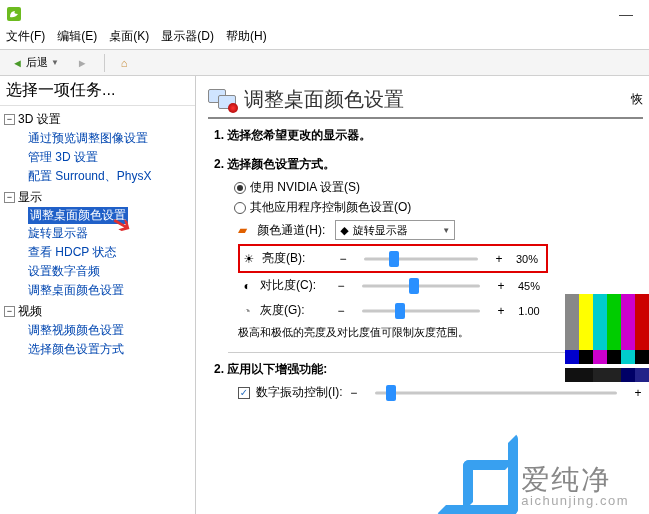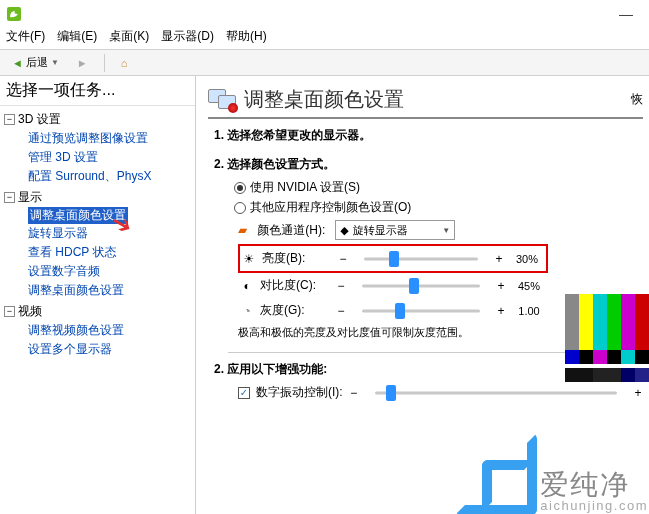--- a/index.html
+++ b/index.html
@@ -170,23 +170,23 @@
 .arrow-annot {
   position: absolute;
   left: 112px; top: 134px;
   color: #e03030;
   font-size: 24px;
   transform: rotate(30deg);
   pointer-events: none;
 }
 .watermark {
   position: absolute;
-  right: 1px; bottom: 2px;
-  display: flex;
-  align-items: flex-end;
+  right: 20px; bottom: 2px;
+  display: flex;
+  align-items: center;
   gap: 6px;
   pointer-events: none;
 }
 .wm-sq {
   width: 52px; height: 52px;
   border: 10px solid #38a0f0;
   border-right-color: transparent;
   border-bottom-color: transparent;
   border-radius: 6px;
   position: relative;
@@ -276,21 +276,21 @@
         <div class="tree-item">设置数字音频</div>
         <div class="tree-item">调整桌面颜色设置</div>
       </div>
 
       <div class="tree-group">
         <div class="tree-group-hdr">
           <span class="expander">−</span>
           <span>视频</span>
         </div>
         <div class="tree-item">调整视频颜色设置</div>
-        <div class="tree-item">设置多个显示器</div>
+        <div class="tree-item">选择颜色设置方式</div>
       </div>
     </div>
     <span class="arrow-annot">➔</span>
   </div>
 
   <div class="content">
     <div class="page-head">
       <span class="page-icon">
         <span class="mon m1"></span>
           <span class="mon m2"></span>

